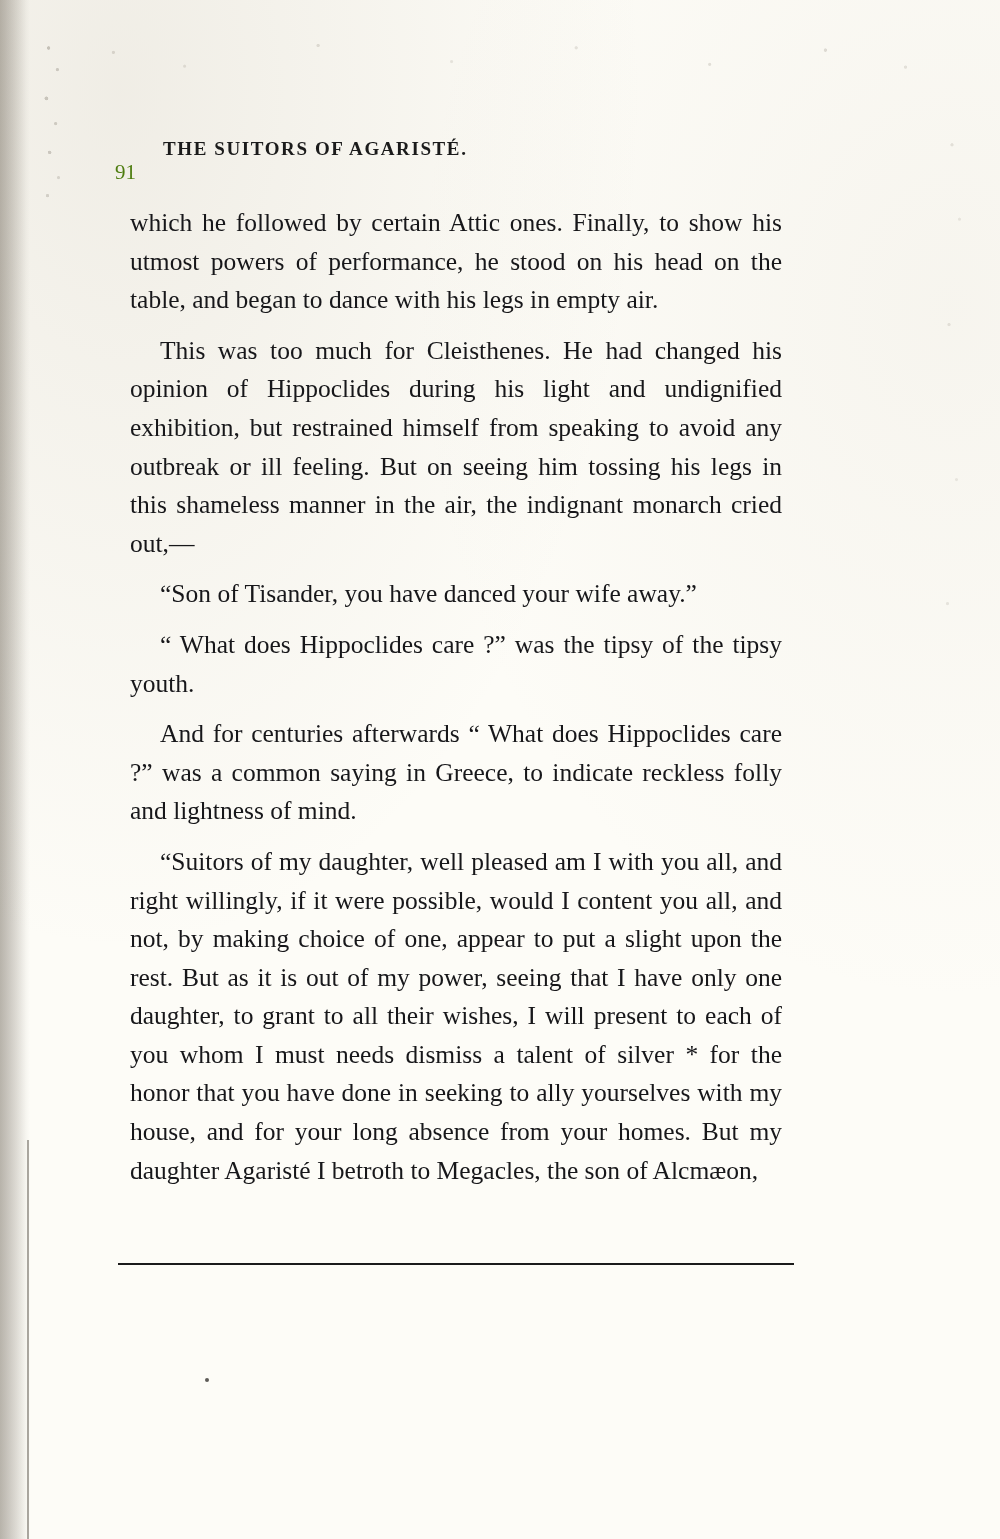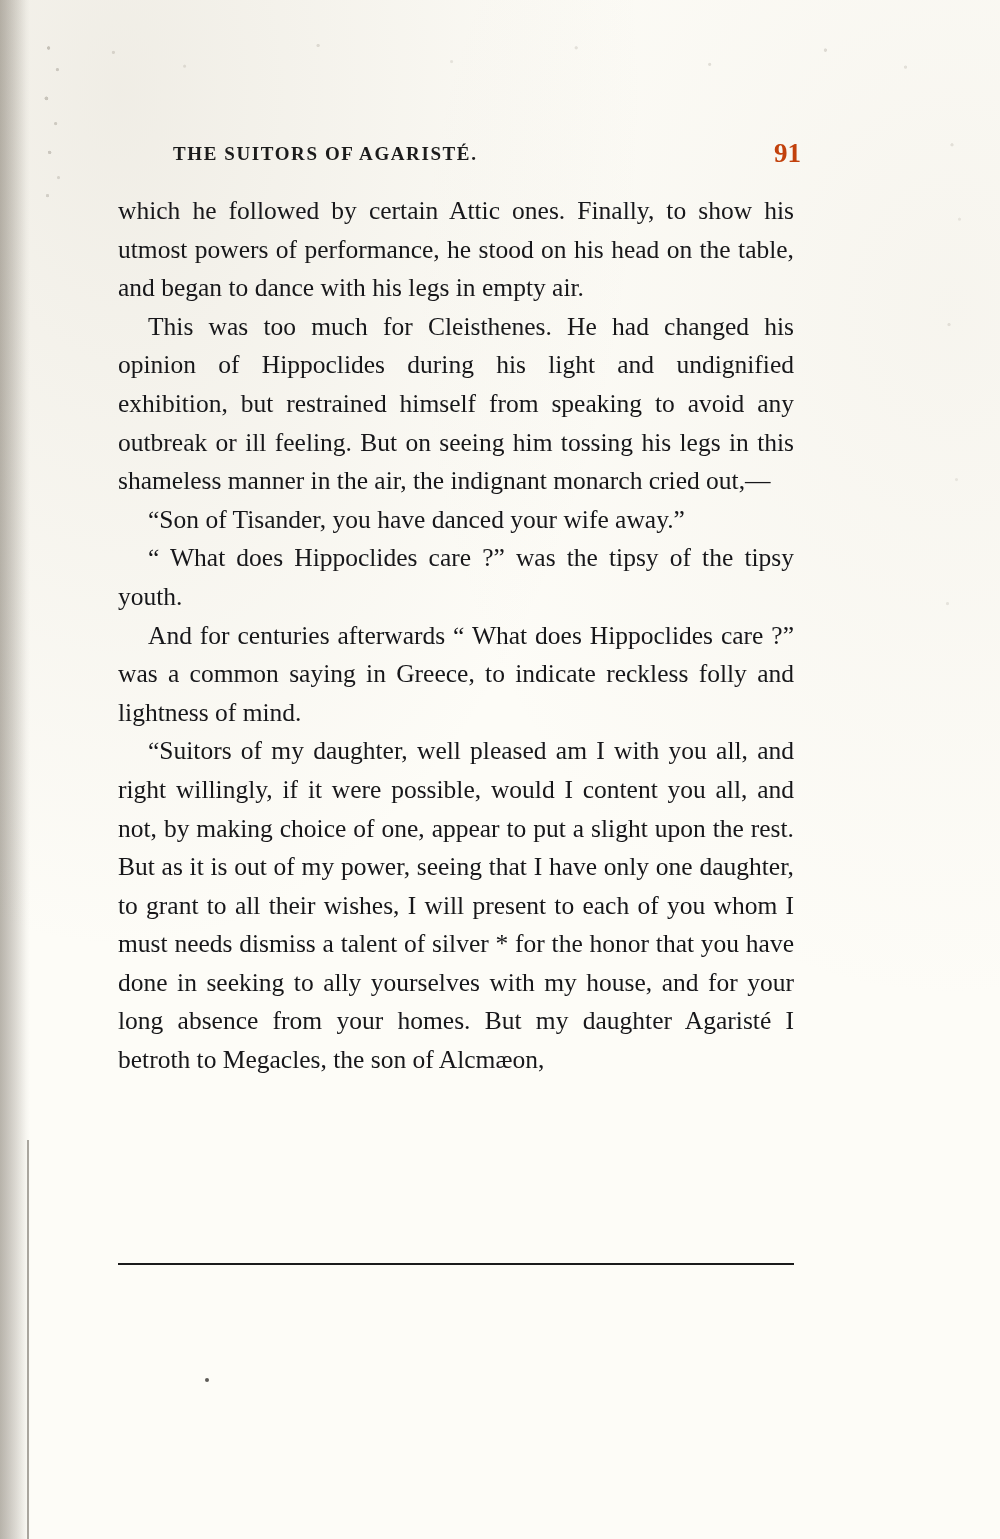--- a/index.html
+++ b/index.html
@@ -79,56 +79,57 @@
 
   .content {
     position: absolute;
     left: 0; top: 0;
     width: 1000px;
     height: 1539px;
   }
 
   .running-head {
     position: absolute;
-    left: 125px;
+    left: 115px;
     top: 138px;
     width: 676px;
     display: flex;
-    align-items: center;
+    align-items: flex-start;
     justify-content: space-between;
+    flex-direction: column;
   }
   .head-title {
     font-family: "Liberation Serif", serif;
     font-weight: 700;
     font-size: 19px;
     letter-spacing: 1.6px;
     color: #1b1b1b;
     padding-left: 48px;
   }
   .page-number {
     font-family: "Liberation Serif", serif;
-    font-weight: 700;
-    font-size: 27px;
-    color: #c2410c;
+    font-weight: 400;
+    font-size: 21px;
+    color: #4d7c0f;
   }
 
   .body-text {
     position: absolute;
     left: 118px;
     top: 192px;
     width: 676px;
     font-size: 25.5px;
     line-height: 38.6px;
     color: #17171a;
     text-align: justify;
     text-justify: inter-word;
     -webkit-font-smoothing: antialiased;
   }
   .body-text p {
-    margin: 0;
+    margin: 12px;
     text-indent: 30px;
   }
   .body-text p.noindent {
     text-indent: 0;
   }
 
   .footnote-rule {
     position: absolute;
     left: 118px;
     top: 1263px;

